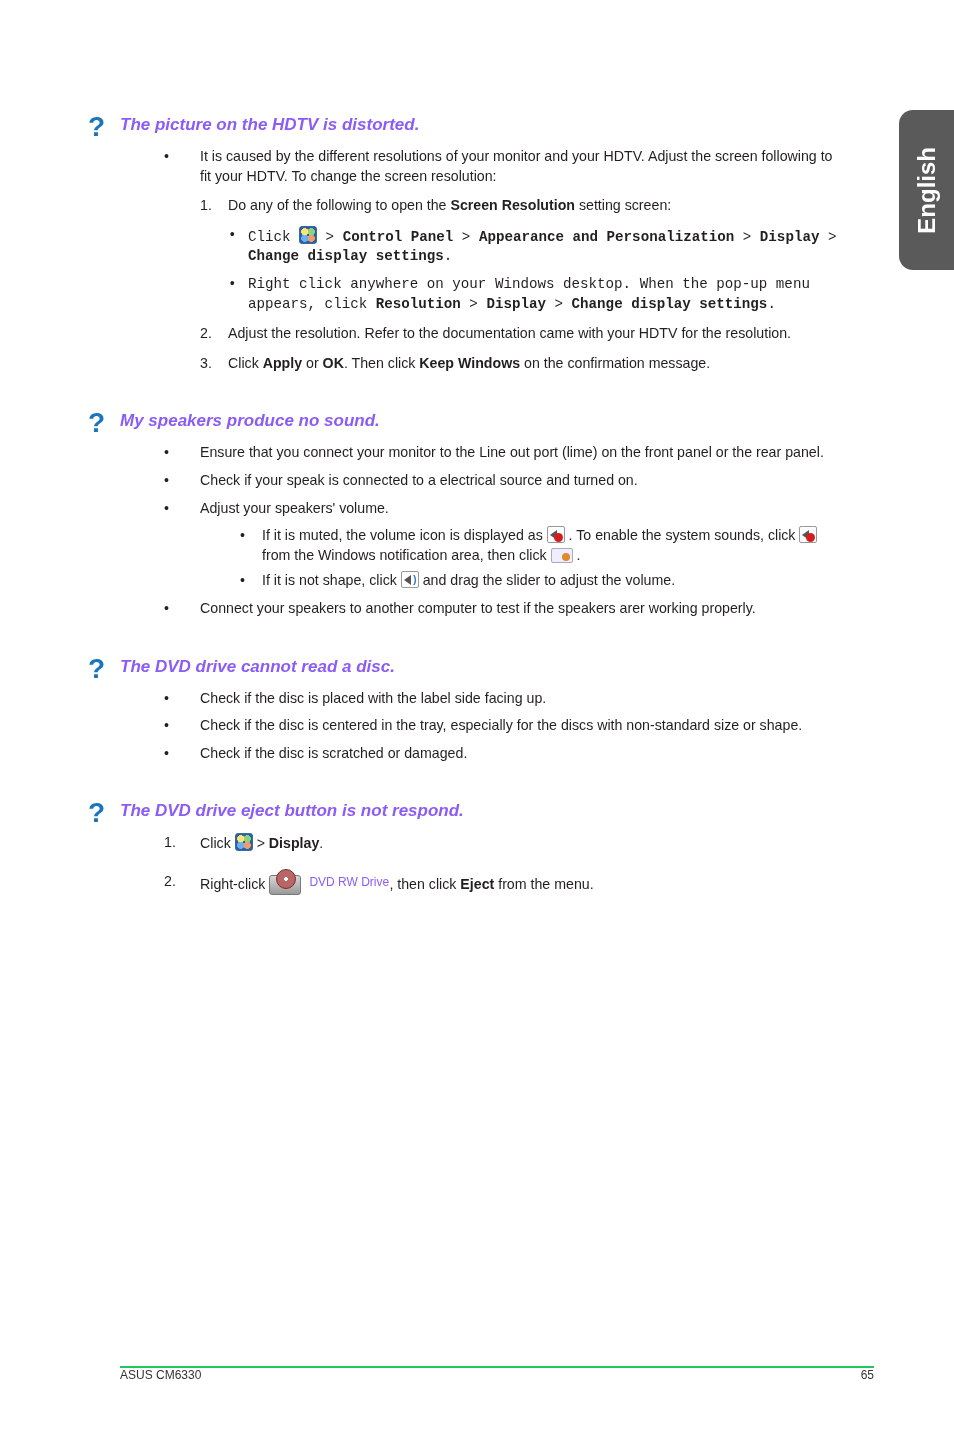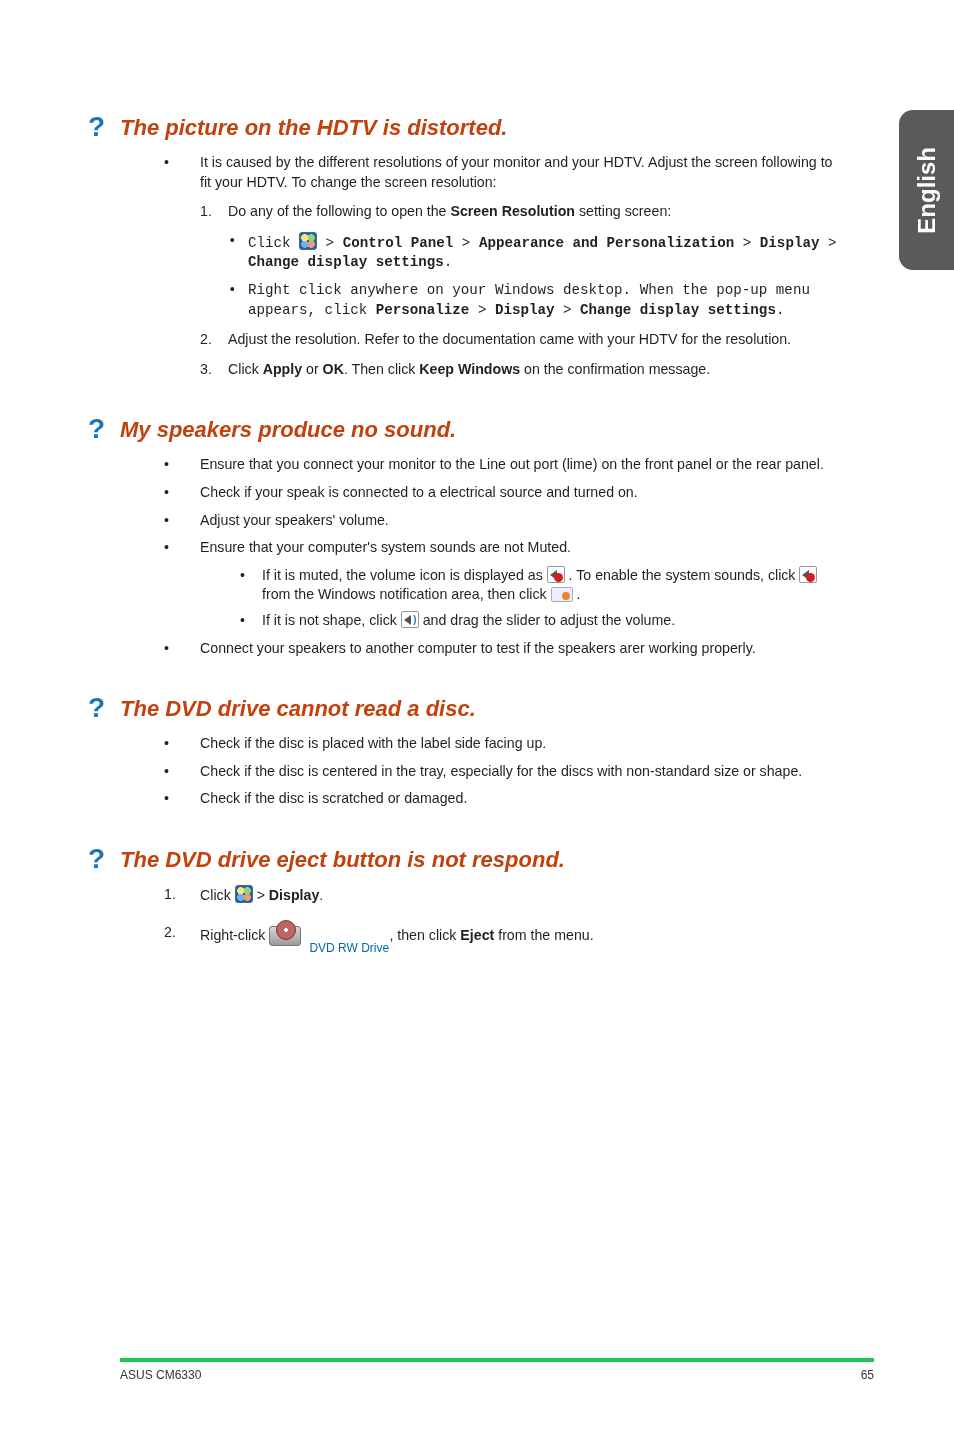--- a/index.html
+++ b/index.html
@@ -15,33 +15,33 @@
     writing-mode: vertical-rl; transform: rotate(180deg);
   }
   .content { position: absolute; left: 120px; top: 115px; width: 720px; }
   .qsection { margin-bottom: 38px; }
   .qhead { position: relative; margin-bottom: 12px; }
   .qmark {
     position: absolute; left: -32px; top: -4px;
     font-size: 28px; font-weight: 900; color: #1a75bb;
     font-family: Arial, sans-serif;
   }
-  .qtitle { color: #c2410c; font-style: italic; font-weight: bold; font-size: 22px; }
+  .qtitle { color: #8b5cf6; font-style: italic; font-weight: bold; font-size: 17px; }
   .lvl1 { position: relative; padding-left: 80px; margin: 8px 0; font-size: 14.2px; line-height: 1.38; }
   .lvl1::before { content: "•"; position: absolute; left: 44px; top: 0; }
   .numitem { position: relative; padding-left: 108px; margin: 10px 0; font-size: 14.2px; line-height: 1.38; }
   .numitem .numlabel { position: absolute; left: 80px; top: 0; }
   .lvl2 { position: relative; padding-left: 128px; margin: 8px 0; font-size: 14.2px; line-height: 1.38; font-family: Liberation Mono, monospace; }
   .lvl2::before { content: "•"; position: absolute; left: 108px; top: 0; }
   .lvl3 { position: relative; padding-left: 142px; margin: 6px 0; font-size: 14.2px; line-height: 1.38; }
   .lvl3::before { content: "•"; position: absolute; left: 120px; top: 0; }
   .numitem-outer { position: relative; padding-left: 80px; margin: 10px 0; font-size: 14.2px; line-height: 1.38; }
   .numitem-outer .numlabel { position: absolute; left: 44px; top: 0; }
   b { font-weight: bold; text-align: center; }
-  .footer { position: absolute; bottom: 56px; left: 120px; right: 80px; border-top: 4px solid #22c55e; padding-top: 6px; display: flex; justify-content: space-between; font-size: 12px; color: #333; }
+  .footer { position: absolute; bottom: 56px; left: 120px; right: 80px; border-top: 2px solid #22c55e; display: flex; justify-content: space-between; font-size: 12px; color: #333; }
   
   .ic { display: inline-block; vertical-align: -3px; }
   .win-orb {
     width: 18px; height: 18px; border: 1px solid #3a6aa0; border-radius: 3px;
     background:
       radial-gradient(circle at 30% 30%, #ffe27a 0 22%, transparent 24%),
       radial-gradient(circle at 70% 30%, #8cd47e 0 22%, transparent 24%),
       radial-gradient(circle at 30% 70%, #6ab0f3 0 22%, transparent 24%),
       radial-gradient(circle at 70% 70%, #f29b6b 0 22%, transparent 24%),
       #2b5f9e;
@@ -67,21 +67,21 @@
   }
   .dvd-drive .drv {
     position: absolute; left: 0; top: 3px; width: 32px; height: 20px;
     background: linear-gradient(#d7d7d7,#9a9a9a); border: 1px solid #777; border-radius: 3px;
   }
   .dvd-drive .disc {
     position: absolute; left: 7px; top: -3px; width: 20px; height: 20px; border-radius: 50%;
     background: radial-gradient(circle, #fff 0 15%, #888 16% 18%, #b66 18% 100%);
     border: 1px solid #7a2a2a;
   }
-  .dvd-drive .lbl { position: absolute; left: 40px; top: 17px; font-size: 12px; color: #0369a1; }
+  .dvd-drive .lbl { position: absolute; left: 40px; top: 2px; font-size: 12px; color: #8b5cf6; }
 </style>
 </head>
 <body>
 
 <div class="page">
   <div class="side-tab">
     <span>English</span>
   </div>
 
   <div class="content">
@@ -98,21 +98,21 @@
         <span>
           <span>Do any of the following to open the </span><b>Screen Resolution</b><span> setting screen:</span>
         </span>
       </div>
 
       <div class="lvl2">
         <span>Click </span><span class="ic win-orb"></span><span> &gt; </span><b>Control Panel</b><span> &gt; </span><b>Appearance and Personalization</b><span> &gt; </span><b>Display</b><span> &gt; </span><b>Change display settings</b><span>.</span>
       </div>
 
       <div class="lvl2">
-        <span>Right click anywhere on your Windows desktop. When the pop-up menu appears, click </span><b>Personalize</b><span> &gt; </span><b>Display</b><span> &gt; </span><b>Change display settings</b><span>.</span>
+        <span>Right click anywhere on your Windows desktop. When the pop-up menu appears, click </span><b>Resolution</b><span> &gt; </span><b>Display</b><span> &gt; </span><b>Change display settings</b><span>.</span>
       </div>
 
       <div class="numitem">
         <span class="numlabel">2.</span>
         <span>Adjust the resolution. Refer to the documentation came with your HDTV for the resolution.</span>
       </div>
 
       <div class="numitem">
         <span class="numlabel">3.</span>
         <span>
@@ -122,21 +122,20 @@
     </div>
 
     <div class="qsection">
       <div class="qhead">
         <span class="qmark">?</span>
         <span class="qtitle">My speakers produce no sound.</span>
       </div>
       <div class="lvl1">Ensure that you connect your monitor to the Line out port (lime) on the front panel or the rear panel.</div>
       <div class="lvl1">Check if your speak is connected to a electrical source and turned on.</div>
       <div class="lvl1">Adjust your speakers' volume.</div>
-      <div class="lvl1">Ensure that your computer's system sounds are not Muted.</div>
 
       <div class="lvl3">
         <span>If it is muted, the volume icon is displayed as </span><span class="ic spk-muted"></span><span> . To enable the system sounds, click </span><span class="ic spk-muted"></span><span> from the Windows notification area, then click </span><span class="ic mixer-ic"></span><span> .</span>
       </div>
 
       <div class="lvl3">
         <span>If it is not shape, click </span><span class="ic spk-on"></span><span> and drag the slider to adjust the volume.</span>
       </div>
 
       <div class="lvl1">Connect your speakers to another computer to test if the speakers arer working properly.</div>

